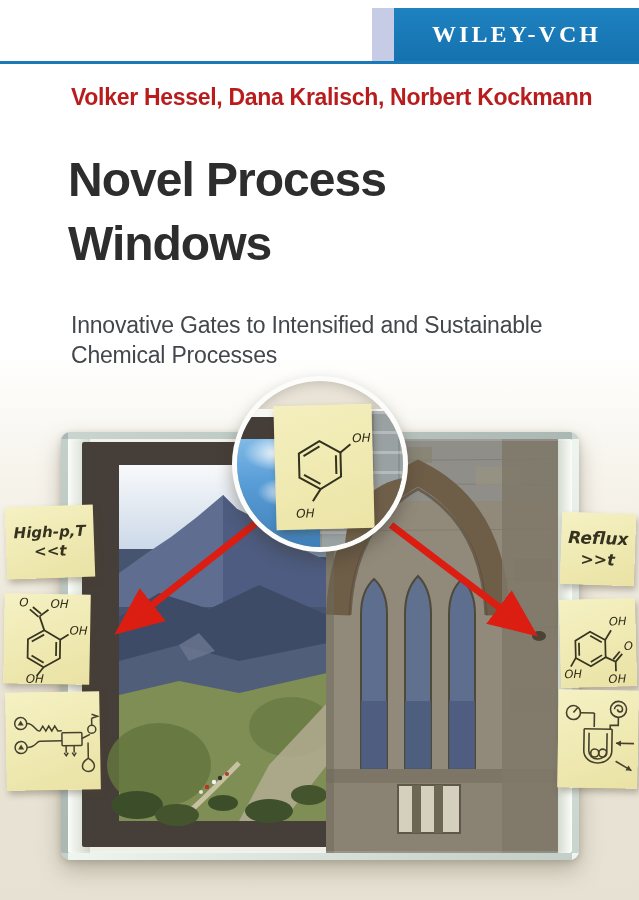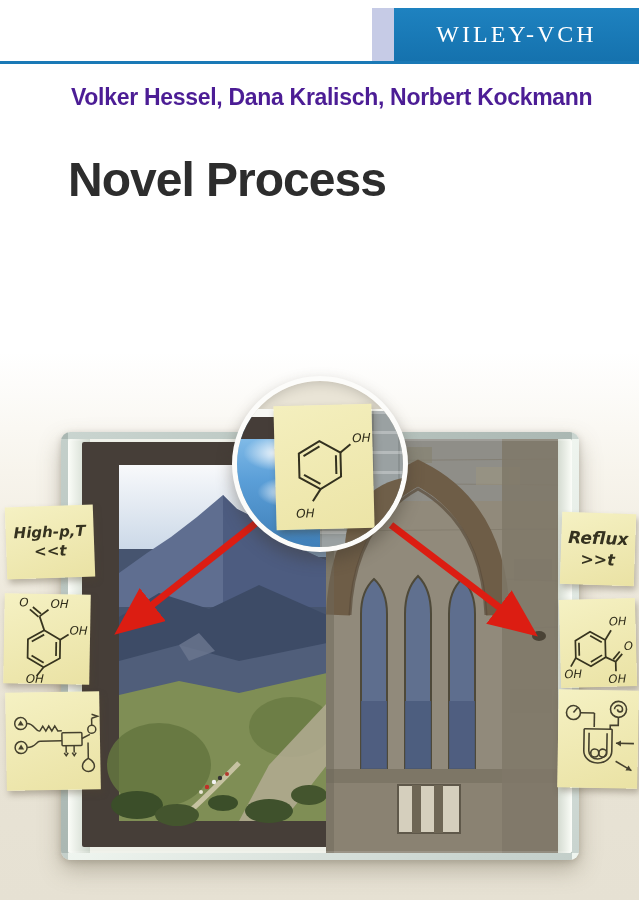--- a/index.html
+++ b/index.html
@@ -4,27 +4,27 @@
 <style>
   html,body{margin:0;padding:0;background:#9a9a9a;}
   .cover{position:relative;width:639px;height:900px;background:#ffffff;overflow:hidden;
          font-family:"Liberation Sans",sans-serif;}
 
   
   .brand-stripe{position:absolute;left:372px;top:8px;width:22px;height:53px;background:#c6cbe6;}
   .brand-box{position:absolute;left:394px;top:8px;width:245px;height:53px;
              background:linear-gradient(180deg,#1e82c0 0%,#1572ae 100%);
              display:flex;align-items:center;justify-content:center;}
-  .brand-box span{color:#ffffff;font-family:"Liberation Serif",serif;font-weight:400;
+  .brand-box span{color:#ffffff;font-family:"Liberation Serif",serif;font-weight:700;
                   font-size:24px;letter-spacing:3px;}
   .top-rule{position:absolute;left:0;top:61px;width:639px;height:3px;background:#1a79b6;}
 
   
   .authors{position:absolute;left:71px;top:84px;width:540px;font-size:23px;font-weight:700;
-           color:#4c1d95;letter-spacing:-0.3px;}
+           color:#b91c1c;letter-spacing:-0.3px;}
   .title{position:absolute;left:68px;top:148px;color:#2d2d2d;font-size:48px;font-weight:700;
          line-height:64px;letter-spacing:-1px;}
   .subtitle{position:absolute;left:71px;top:310px;color:#42474c;font-size:23px;font-weight:400;
             line-height:30px;letter-spacing:-0.2px;}
 
   
   .bg-lower{position:absolute;left:0;top:352px;width:639px;height:548px;
             background:linear-gradient(180deg,#ffffff 0%,#f7f4ec 22%,#ece7da 48%,#e8e3d5 72%,#e6e1d3 100%);}
 
   
@@ -81,20 +81,25 @@
 
   <div class="brand-stripe"></div>
   <div class="brand-box">
     <span>WILEY-VCH</span>
   </div>
   <div class="top-rule"></div>
 
   <div class="authors">Volker Hessel, Dana Kralisch, Norbert Kockmann</div>
   <div class="title">
     <div>Novel Process</div>
+    <div>Windows</div>
+  </div>
+  <div class="subtitle">
+    <div>Innovative Gates to Intensified and Sustainable</div>
+    <div>Chemical Processes</div>
   </div>
 
   <div class="panel">
     <div class="panel-inner">
       <svg width="504" height="414" viewBox="0 0 504 414">
         <defs>
           <linearGradient id="gPageL" x1="0" y1="0" x2="1" y2="0">
             <stop offset="0" stop-color="#fbfdf8"></stop>
               <stop offset="1" stop-color="#ccd5ca"></stop>
           </linearGradient>

